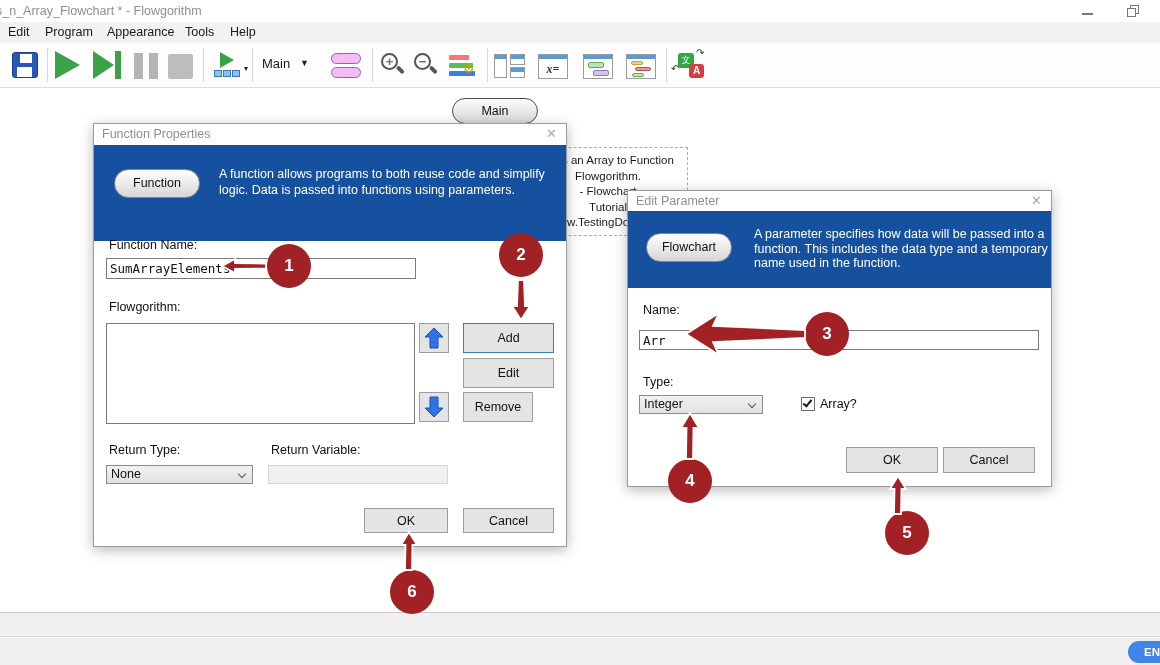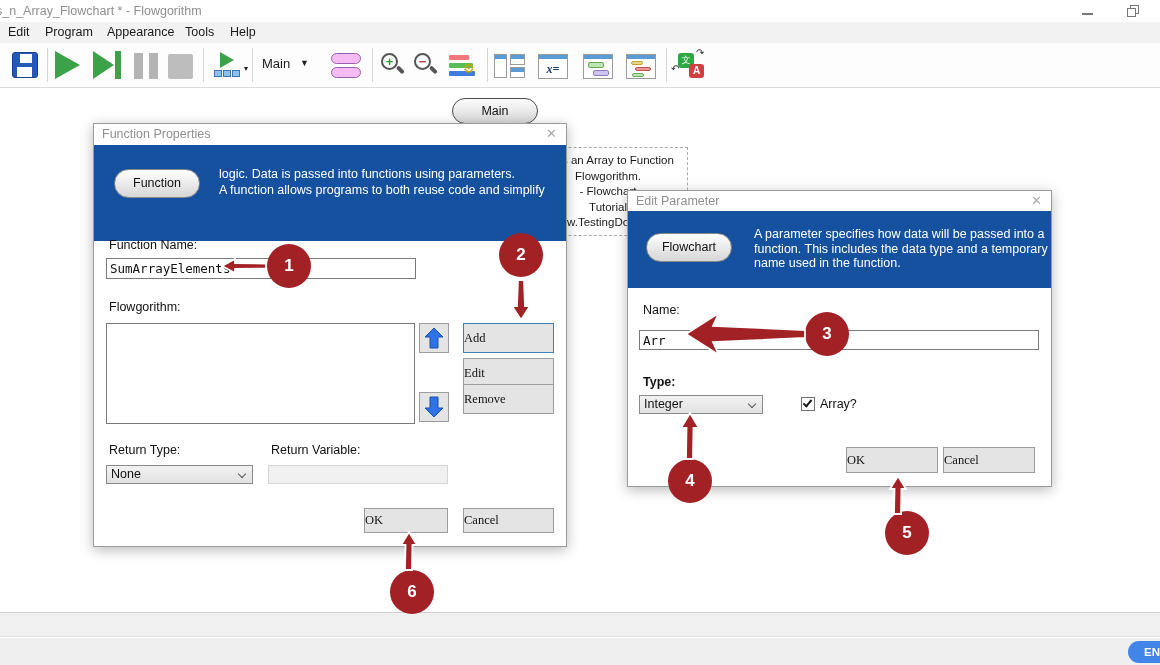--- a/index.html
+++ b/index.html
@@ -56,21 +56,21 @@
   .dialog { position:absolute; background:#fff; border:1px solid #9b9b9b; box-shadow:0 3px 12px rgba(0,0,0,.28); }
   .dlg-title { position:absolute; left:8px; top:3px; font-size:12.5px; color:#8f8f8f; }
   .dlg-close { position:absolute; right:9px; top:2px; font-size:13px; color:#a9a9a9; cursor:default; }
   .band { position:absolute; left:0; right:0; background:#15519f; }
   .badge-pill { position:absolute; width:86px; height:29px; border:1px solid #8a8a8a; border-radius:15px; background:linear-gradient(#ffffff,#d6d6d6); text-align:center; line-height:27px; font-size:12.5px; color:#111; }
   .band-desc { position:absolute; color:#fff; font-size:12.5px; line-height:16px; }
   .band-desc div { white-space:nowrap; }
   .lbl { position:absolute; font-size:12.5px; color:#111; }
   .tbox { position:absolute; border:1px solid #7a7a7a; background:#fff; font-family:"DejaVu Sans Mono", monospace; font-size:12.5px; color:#111; padding:0 3px; outline:none; }
   .listbox { position:absolute; border:1px solid #7a7a7a; background:#fff; }
-  .btn { position:absolute; background:#e4e4e4; border:1px solid #9d9d9d; font-size:12.5px; color:#111; text-align:left; font-family:Liberation Serif, serif; cursor:default; }
+  .btn { position:absolute; background:#e4e4e4; border:1px solid #9d9d9d; font-size:12.5px; color:#111; text-align:center; font-family:Liberation Sans, sans-serif; cursor:default; }
   .btn-add { border:1.5px solid #3c7fb1; }
   .spin { position:absolute; width:30px; height:30px; background:#e4e4e4; border:1px solid #9d9d9d; display:flex; align-items:center; justify-content:center; }
   .combo { position:absolute; background:linear-gradient(#f2f2f2,#e2e2e2); border:1px solid #8a8a8a; font-size:12.5px; color:#111; line-height:17px; padding-left:4px; }
   .combo .chev { position:absolute; right:7px; top:5px; width:6px; height:6px; border-right:1.6px solid #555; border-bottom:1.6px solid #555; transform:rotate(45deg); }
   .disabled-box { position:absolute; background:#f0f0f0; border:1px solid #d6d6d6; }
   .checkbox { position:absolute; width:14px; height:14px; background:#fff; border:1px solid #707070; }
   .checkbox .check { position:absolute; left:3px; top:0px; width:5px; height:9px; border-right:2px solid #1a1a1a; border-bottom:2px solid #1a1a1a; transform:rotate(40deg); }
 
   
   .ann { position:absolute; width:44px; height:44px; border-radius:50%; background:#a12125; color:#fff; font-weight:bold; font-size:17px; text-align:center; line-height:44px; z-index:20; }
@@ -194,41 +194,41 @@
     <div>Tutorial</div>
     <div>www.TestingDocs.com</div>
   </div>
 
   <div class="dialog" style="left:93px; top:123px; width:474px; height:424px; z-index:5;">
     <span class="dlg-title">Function Properties</span>
     <span class="dlg-close">✕</span>
     <div class="band" style="top:21px; height:96px;">
       <div class="badge-pill" style="left:20px; top:24px;">Function</div>
       <div class="band-desc" style="left:125px; top:21px;">
+        <div>A function allows programs to both reuse code and simplify</div>
         <div>logic. Data is passed into functions using parameters.</div>
-        <div>A function allows programs to both reuse code and simplify</div>
       </div>
     </div>
     <span class="lbl" style="left:15px; top:114px;">Function Name:</span>
     <input class="tbox" style="left: 12px; top: 134px; width: 310px; height: 21px;" value="SumArrayElements">
     <span class="lbl" style="left:15px; top:176px;">Flowgorithm:</span>
     <div class="listbox" style="left:12px; top:199px; width:309px; height:101px;"></div>
     <div class="spin" style="left:325px; top:199px;">
       <svg width="20" height="22" viewBox="0 0 20 22">
           <path d="M10 1 L19 10 H14 V21 H6 V10 H1 Z" fill="#2e74e8" stroke="#1c4fa8"></path>
         </svg>
     </div>
     <div class="spin" style="left:325px; top:268px;">
       <svg width="20" height="22" viewBox="0 0 20 22">
           <path d="M10 21 L1 12 H6 V1 H14 V12 H19 Z" fill="#2e74e8" stroke="#1c4fa8"></path>
         </svg>
     </div>
     <button class="btn btn-add" style="left:369px; top:199px; width:91px; height:30px;">Add</button>
     <button class="btn" style="left:369px; top:234px; width:91px; height:30px;">Edit</button>
-    <button class="btn" style="left:369px; top:260px; width:91px; height:30px;">Remove</button>
+    <button class="btn" style="left:369px; top:268px; width:70px; height:30px;">Remove</button>
     <span class="lbl" style="left:15px; top:319px;">Return Type:</span>
     <span class="lbl" style="left:177px; top:319px;">Return Variable:</span>
     <div class="combo" style="left:12px; top:341px; width:147px; height:19px;">
       <span>None</span>
       <span class="chev"></span>
     </div>
     <div class="disabled-box" style="left:174px; top:341px; width:180px; height:19px;"></div>
     <button class="btn" style="left:270px; top:384px; width:84px; height:25px;">OK</button>
     <button class="btn" style="left:369px; top:384px; width:91px; height:25px;">Cancel</button>
   </div>
@@ -239,21 +239,21 @@
     <div class="band" style="top:20px; height:77px;">
       <div class="badge-pill" style="left:18px; top:22px;">Flowchart</div>
       <div class="band-desc" style="left:126px; top:16px; line-height:14.5px;">
         <div>A parameter specifies how data will be passed into a</div>
         <div>function. This includes the data type and a temporary</div>
         <div>name used in the function.</div>
       </div>
     </div>
     <span class="lbl" style="left:15px; top:112px;">Name:</span>
     <input class="tbox" style="left: 11px; top: 139px; width: 400px; height: 20px;" value="Arr">
-    <span class="lbl" style="left:15px; top:184px;font-weight:bold;">Type:</span>
+    <span class="lbl" style="left:15px; top:184px;">Type:</span>
     <div class="combo" style="left:11px; top:204px; width:124px; height:19px;">
       <span>Integer</span>
       <span class="chev"></span>
     </div>
     <div class="checkbox" style="left:173px; top:206px;">
       <span class="check"></span>
     </div>
     <span class="lbl" style="left:192px; top:206px;">Array?</span>
     <button class="btn" style="left:218px; top:256px; width:92px; height:26px;">OK</button>
     <button class="btn" style="left:315px; top:256px; width:92px; height:26px;">Cancel</button>

